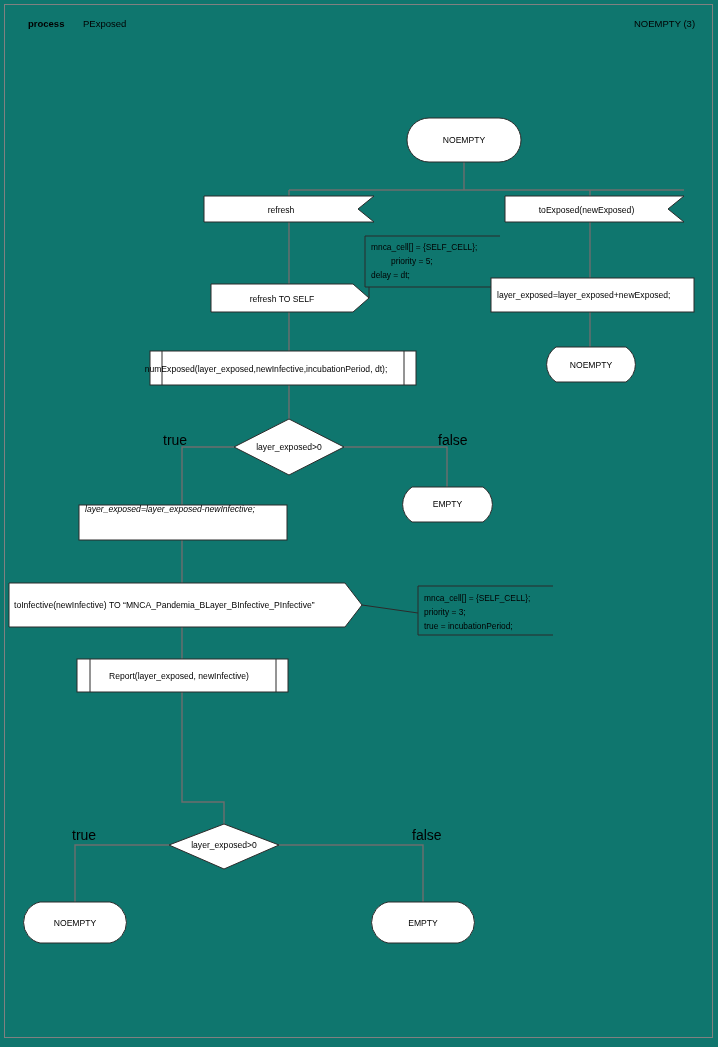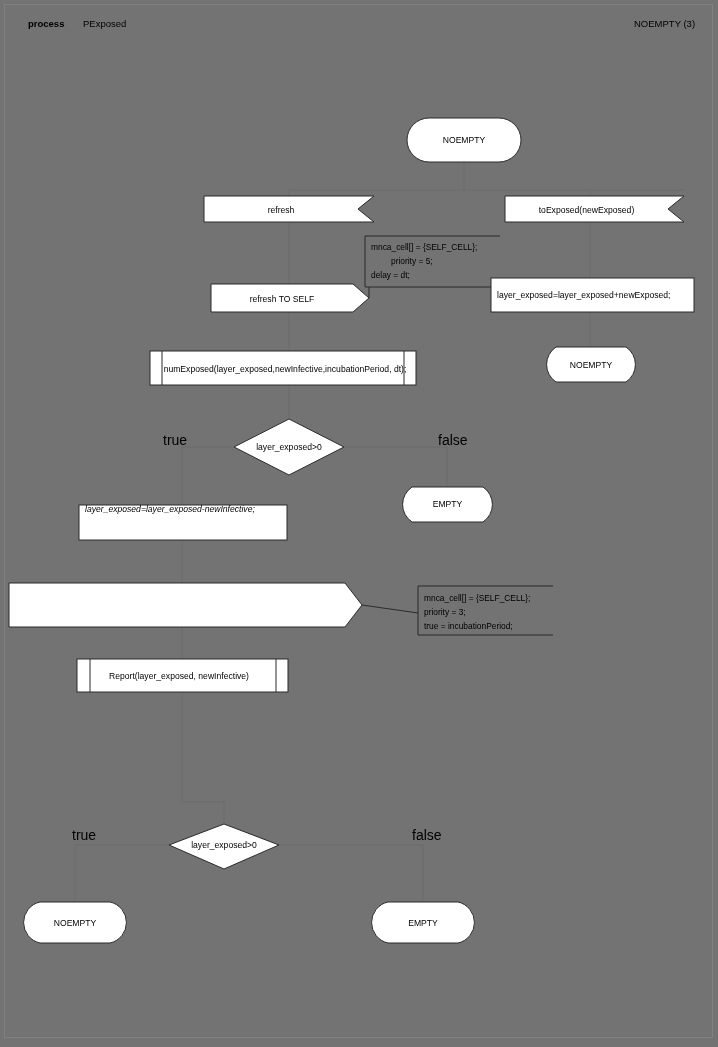--- a/index.html
+++ b/index.html
@@ -8,21 +8,21 @@
     background: #ffffff;
   }
   body {
     font-family: "Liberation Sans", sans-serif;
     -webkit-font-smoothing: antialiased;
   }
   #page {
     position: relative;
     width: 718px;
     height: 1047px;
-    background: #737373;
+    background: #0f766e;
     overflow: hidden;
   }
   #page-border {
     position: absolute;
     left: 4px;
     top: 4px;
     width: 709px;
     height: 1034px;
     border: 1px solid #808080;
     box-sizing: border-box;
@@ -180,30 +180,31 @@
   <div class="lbl" style="left:211px; top:294px; width:142px;">refresh TO SELF</div>
 
   <div class="cmt-lbl" style="left:371px; top:241px;">mnca_cell[] = {SELF_CELL};</div>
   <div class="cmt-lbl" style="left:371px; top:255px;padding-left:20px;">priority = 5;</div>
   <div class="cmt-lbl" style="left:371px; top:269px;">delay = dt;</div>
 
   <div class="lbl left" style="left:497px; top:290px; width:200px;">layer_exposed=layer_exposed+newExposed;</div>
 
   <div class="lbl" style="left:556px; top:360px; width:70px;">NOEMPTY</div>
 
-  <div class="lbl" style="left:145px; top:364px; width:280px;">numExposed(layer_exposed,newInfective,incubationPeriod, dt);</div>
+  <div class="lbl" style="left:126px; top:364px; width:280px;">numExposed(layer_exposed,newInfective,incubationPeriod, dt);</div>
 
   <div class="lbl" style="left:239px; top:442px; width:100px;">layer_exposed&gt;0</div>
   <div class="branch-lbl" style="left:163px; top:432px;">true</div>
   <div class="branch-lbl" style="left:438px; top:432px;">false</div>
 
   <div class="lbl" style="left:412px; top:499px; width:71px;">EMPTY</div>
 
   <div class="lbl left" style="left:85px; top:504px; width:205px;font-style:italic;">layer_exposed=layer_exposed-newInfective;</div>
 
+  <div class="lbl left" style="left:14px; top:600px; width:345px;">toInfective(newInfective) TO “MNCA_Pandemia_BLayer_BInfective_PInfective”</div>
 
   <div class="cmt-lbl" style="left:424px; top:592px;">mnca_cell[] = {SELF_CELL};</div>
   <div class="cmt-lbl" style="left:424px; top:606px;">priority = 3;</div>
   <div class="cmt-lbl" style="left:424px; top:620px;">true = incubationPeriod;</div>
 
   <div class="lbl" style="left:100px; top:671px; width:158px;text-align:center;">Report(layer_exposed, newInfective)</div>
 
   <div class="lbl" style="left:174px; top:840px; width:100px;">layer_exposed&gt;0</div>
   <div class="branch-lbl" style="left:72px; top:827px;">true</div>
   <div class="branch-lbl" style="left:412px; top:827px;">false</div>

